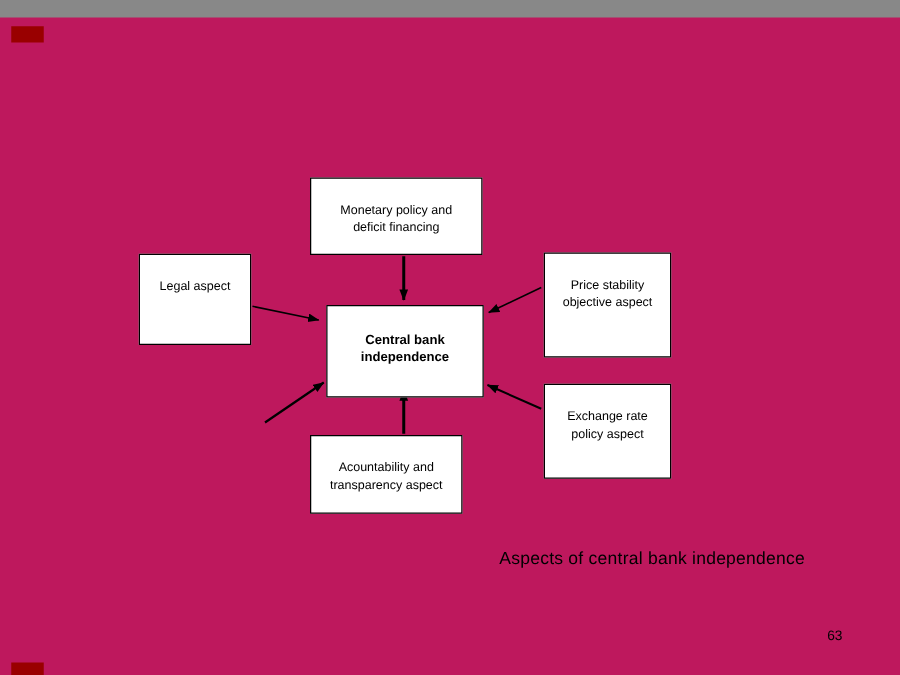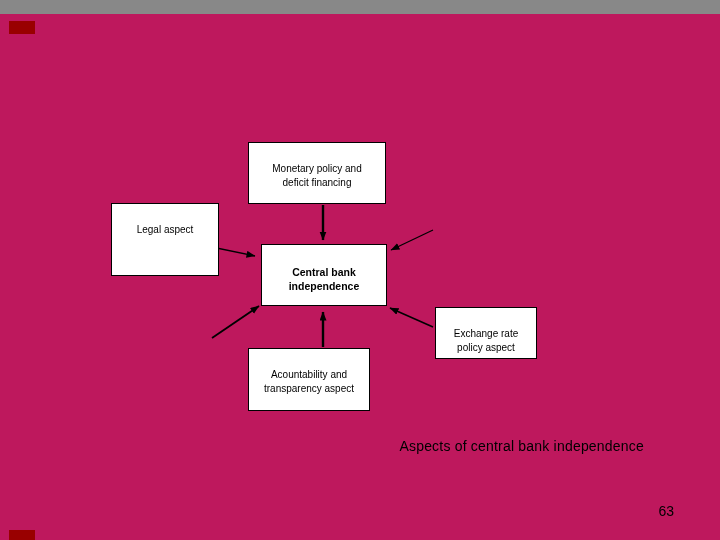--- a/index.html
+++ b/index.html
@@ -11,32 +11,32 @@
   .accent{position:absolute;width:26px;height:13px;}
   .accent-top{left:9px;top:7px;}
   .accent-bottom{left:9px;top:516px;}
   .arrows{position:absolute;left:0;top:0;width:720px;height:540px;}
   .node{
     position:absolute;border:1px solid #000;background:#fff;
     font-size:10px;line-height:14px;text-align:center;
     white-space:pre-line;box-sizing:border-box;padding-top:5px;
   }
   .box-monetary{left:248px;top:128px;width:138px;height:62px;}
-  .box-legal{left:111px;top:189px;width:108px;height:73px;}
+  .box-legal{left:111px;top:189px;width:90px;height:73px;}
   .box-price{left:435px;top:188px;width:102px;height:84px;}
-  .box-center{left:261px;top:230px;width:126px;height:62px;font-weight:bold;font-size:10.5px;padding-top:6px;}
+  .box-center{left:261px;top:230px;width:126px;height:74px;font-weight:bold;font-size:10.5px;padding-top:6px;}
   .box-political{left:111px;top:293px;width:90px;height:62px;}
-  .box-exchange{left:435px;top:293px;width:102px;height:52px;}
+  .box-exchange{left:435px;top:293px;width:102px;height:76px;}
   .box-accountability{left:248px;top:334px;width:122px;height:63px;}
   .caption{
     position:absolute;left:0px;top:424px;width:644px;text-align:right;
     font-size:14px;letter-spacing:0.2px;
   }
   .page-number{
-    position:absolute;top:489px;right:46px;font-size:14px;
+    position:absolute;top:489px;right:46px;font-size:11px;
   }
 </style>
 </head>
 <body>
 
 <div class="slide">
 
   <div class="accent accent-top" style="background: rgb(153, 0, 0);"></div>
   <div class="accent accent-bottom" style="background: rgb(153, 0, 0);"></div>
 
@@ -56,20 +56,24 @@
 
   <div class="node box-monetary">
     <span>Monetary policy and
 deficit financing</span>
   </div>
 
   <div class="node box-legal">
     <span>Legal aspect</span>
   </div>
 
+  <div class="node box-price">
+    <span>Price stability
+objective aspect</span>
+  </div>
 
   <div class="node box-center">
     <span>Central bank
 independence</span>
   </div>
 
 
   <div class="node box-exchange">
     <span>Exchange rate
 policy aspect</span>

